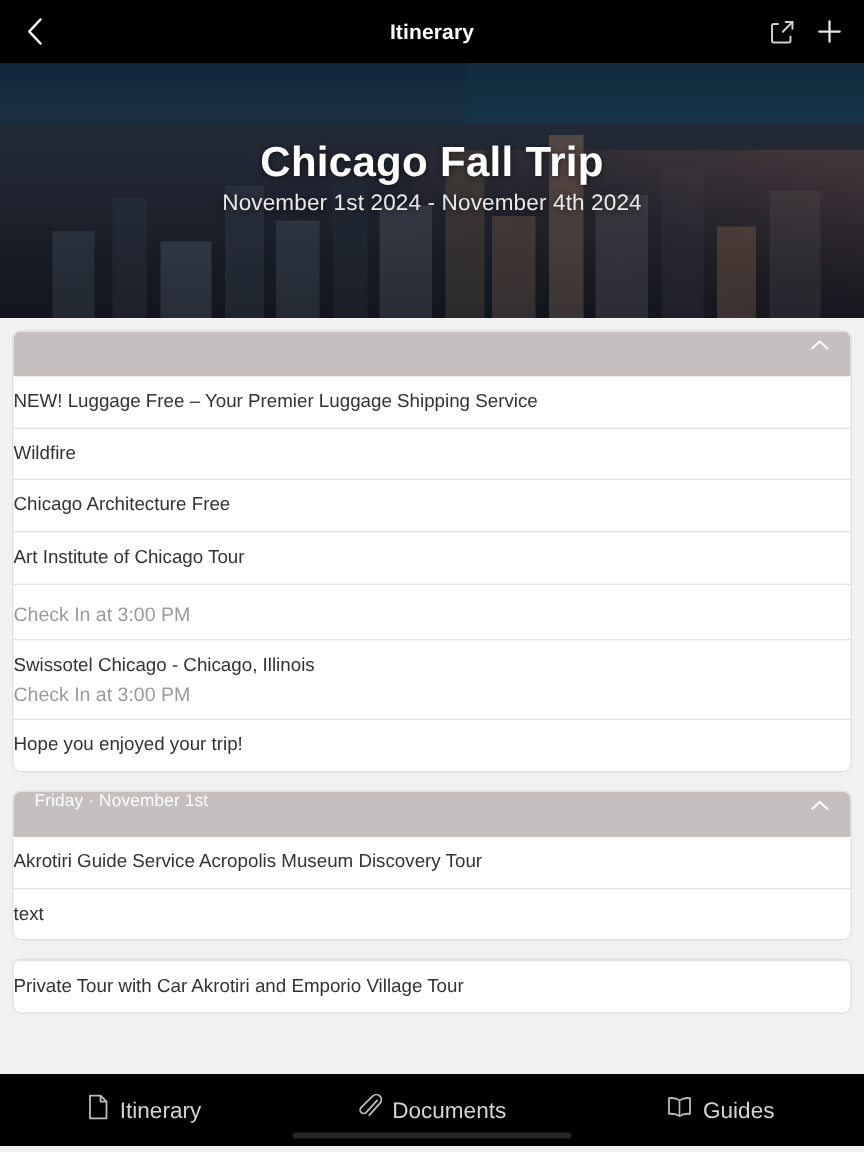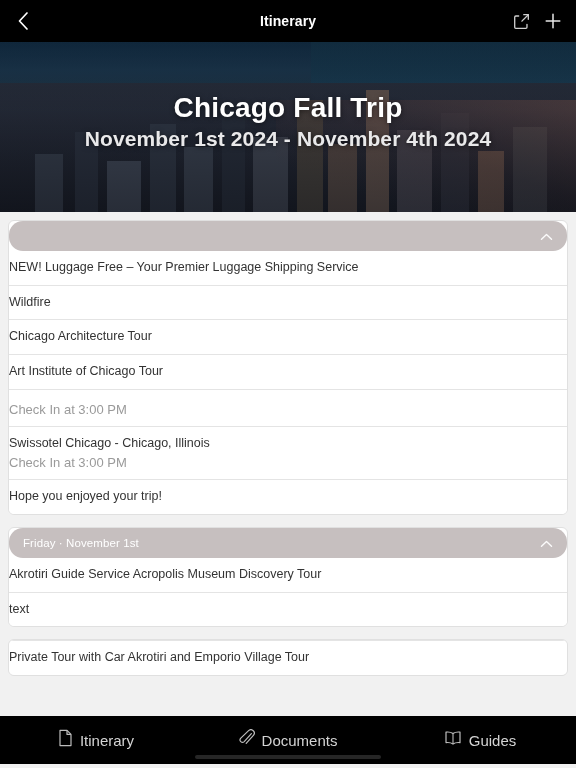--- a/index.html
+++ b/index.html
@@ -47,32 +47,32 @@
   .hero .bld { position:absolute; bottom:0; }
   .hero .overlay {
     position:absolute; inset:0;
     background:linear-gradient(180deg, rgba(10,14,22,.30) 0%, rgba(10,14,22,.22) 40%, rgba(8,10,16,.48) 100%);
   }
   .hero .captions {
     position:absolute; left:0; right:0; top:50px; text-align:center;
     text-shadow:0 1px 5px rgba(0,0,0,.55);
   }
   .hero .trip-title { color:#fff; font-size:28px; font-weight:bold; letter-spacing:.2px; }
-  .hero .trip-dates { color:#e9e9ea; font-size:21px; margin-top:3px; letter-spacing:.1px;font-weight:bold; }
+  .hero .trip-dates { color:#e9e9ea; font-size:15px; margin-top:3px; letter-spacing:.1px; }
 
   
   .body { flex:1 1 auto; background:#f1f1f1; padding:8px 8px 0 8px; overflow:hidden; }
 
   .card {
     background:#fff; border:1px solid #e0e0e0; border-radius:6px;
     margin-bottom:12px; overflow:hidden;
   }
   .sec-head {
-    background:#c6bfbf; height:30px; display:flex; align-items:center;
-    padding:0 14px; cursor:pointer;border-radius:14px;
+    background:#c6bfbf; height:30px; display:flex; align-items:flex-start;
+    padding:0 14px; cursor:pointer;
   }
   .sec-head .sec-label { color:#fff; font-size:11.5px; flex:1 1 auto; letter-spacing:.1px; }
   .sec-head .chev { margin-left:auto; opacity:.95; }
 
   .row { border-top:1px solid #e4e4e4; padding:9px 0; cursor:pointer; background:#fff; }
   .card .sec-head + .row { border-top:none; }
   .row .r-title { font-size:12.5px; color:#333; line-height:1.25; }
   .row .r-sub { font-size:13px; color:#9a9a9a; margin-top:3px; line-height:1.2; }
 
   
@@ -155,21 +155,21 @@
             </svg>
         </span>
       </div>
       <div class="row">
         <div class="r-title">NEW! Luggage Free – Your Premier Luggage Shipping Service</div>
       </div>
       <div class="row">
         <div class="r-title">Wildfire</div>
       </div>
       <div class="row">
-        <div class="r-title">Chicago Architecture Tour</div>
+        <div class="r-title">Chicago Architecture Free</div>
       </div>
       <div class="row">
         <div class="r-title">Art Institute of Chicago Tour</div>
       </div>
       <div class="row">
         <div class="r-sub">Check In at 3:00 PM</div>
       </div>
       <div class="row">
         <div class="r-title">Swissotel Chicago - Chicago, Illinois</div>
         <div class="r-sub">Check In at 3:00 PM</div>

